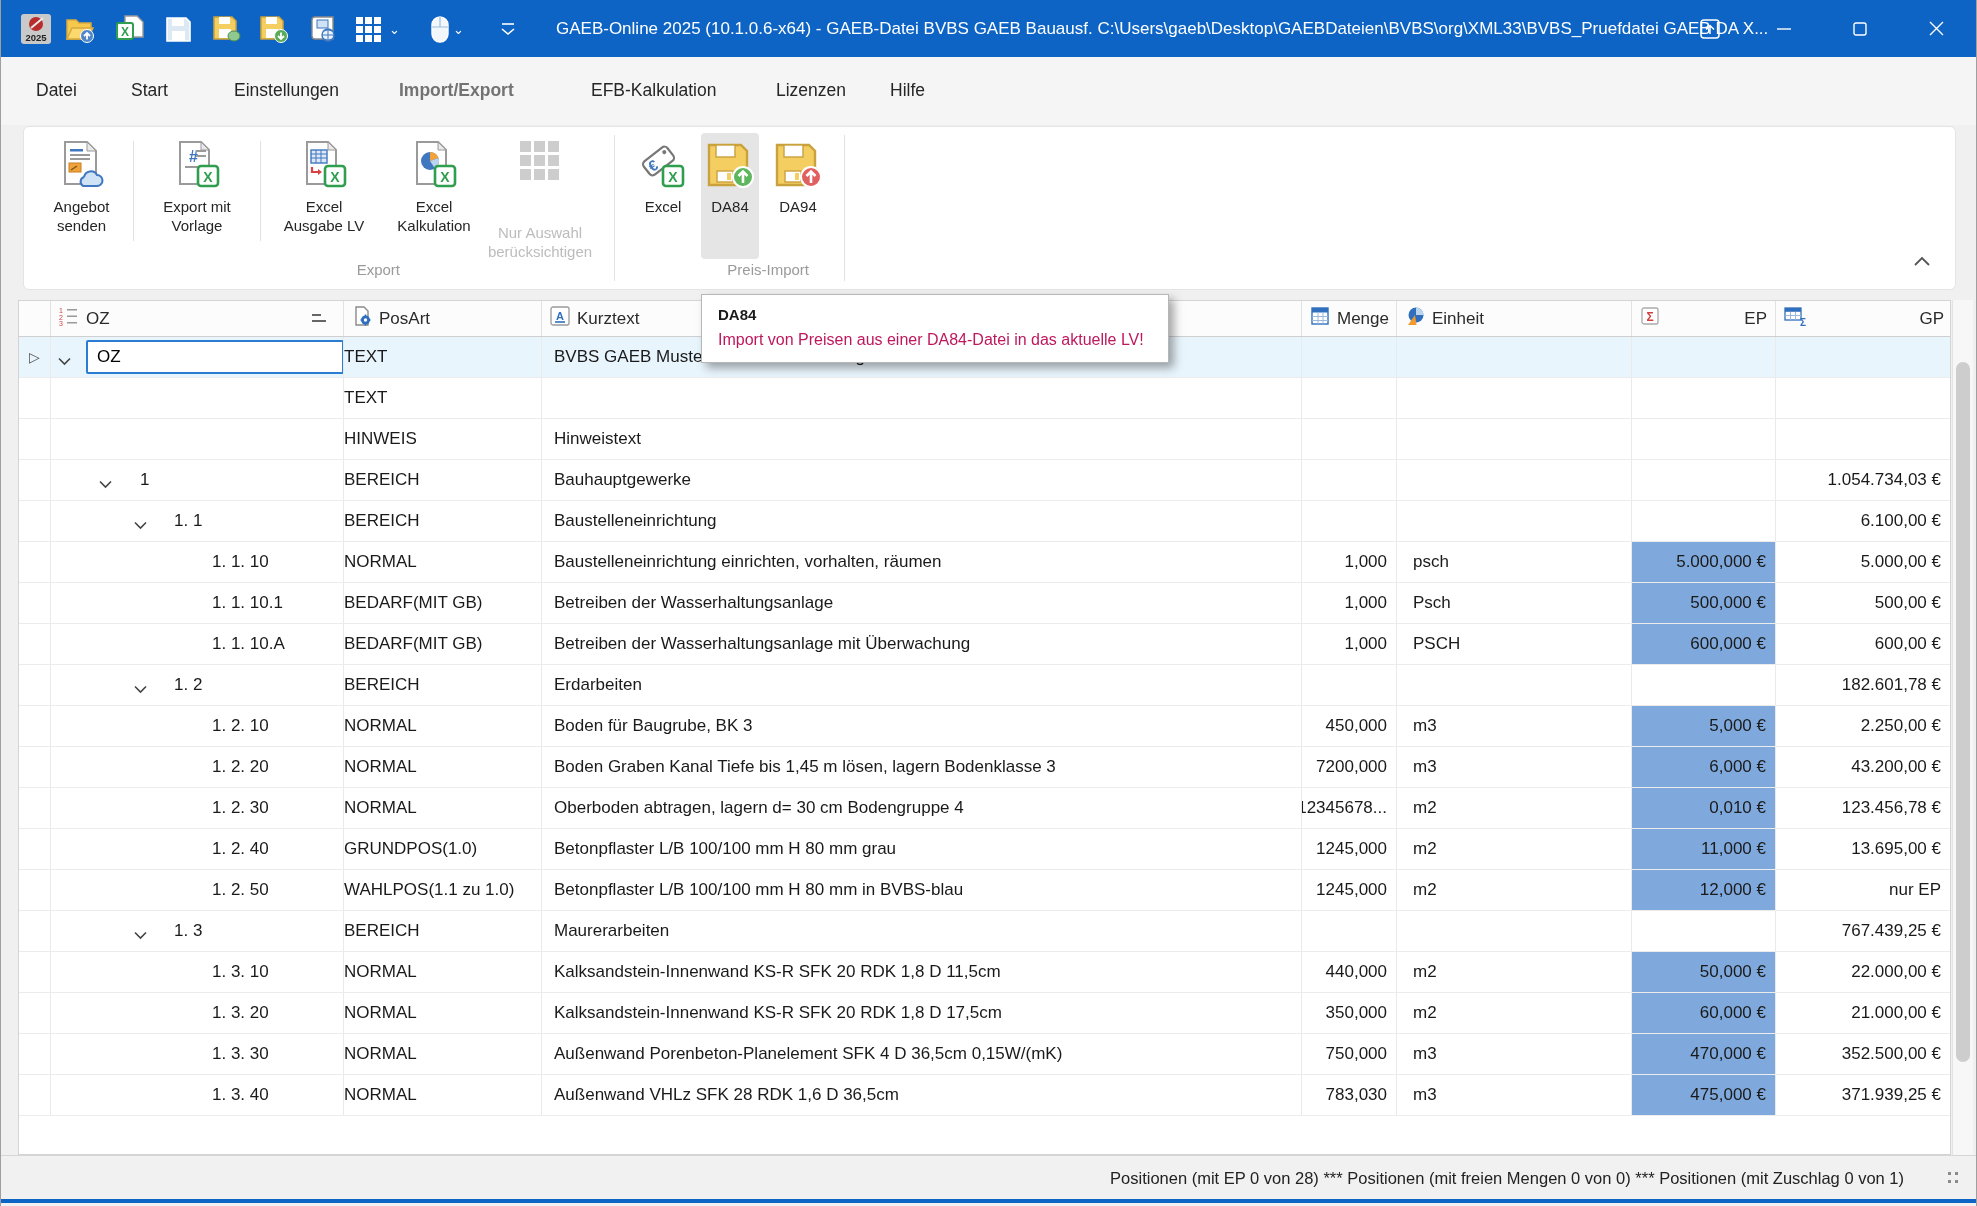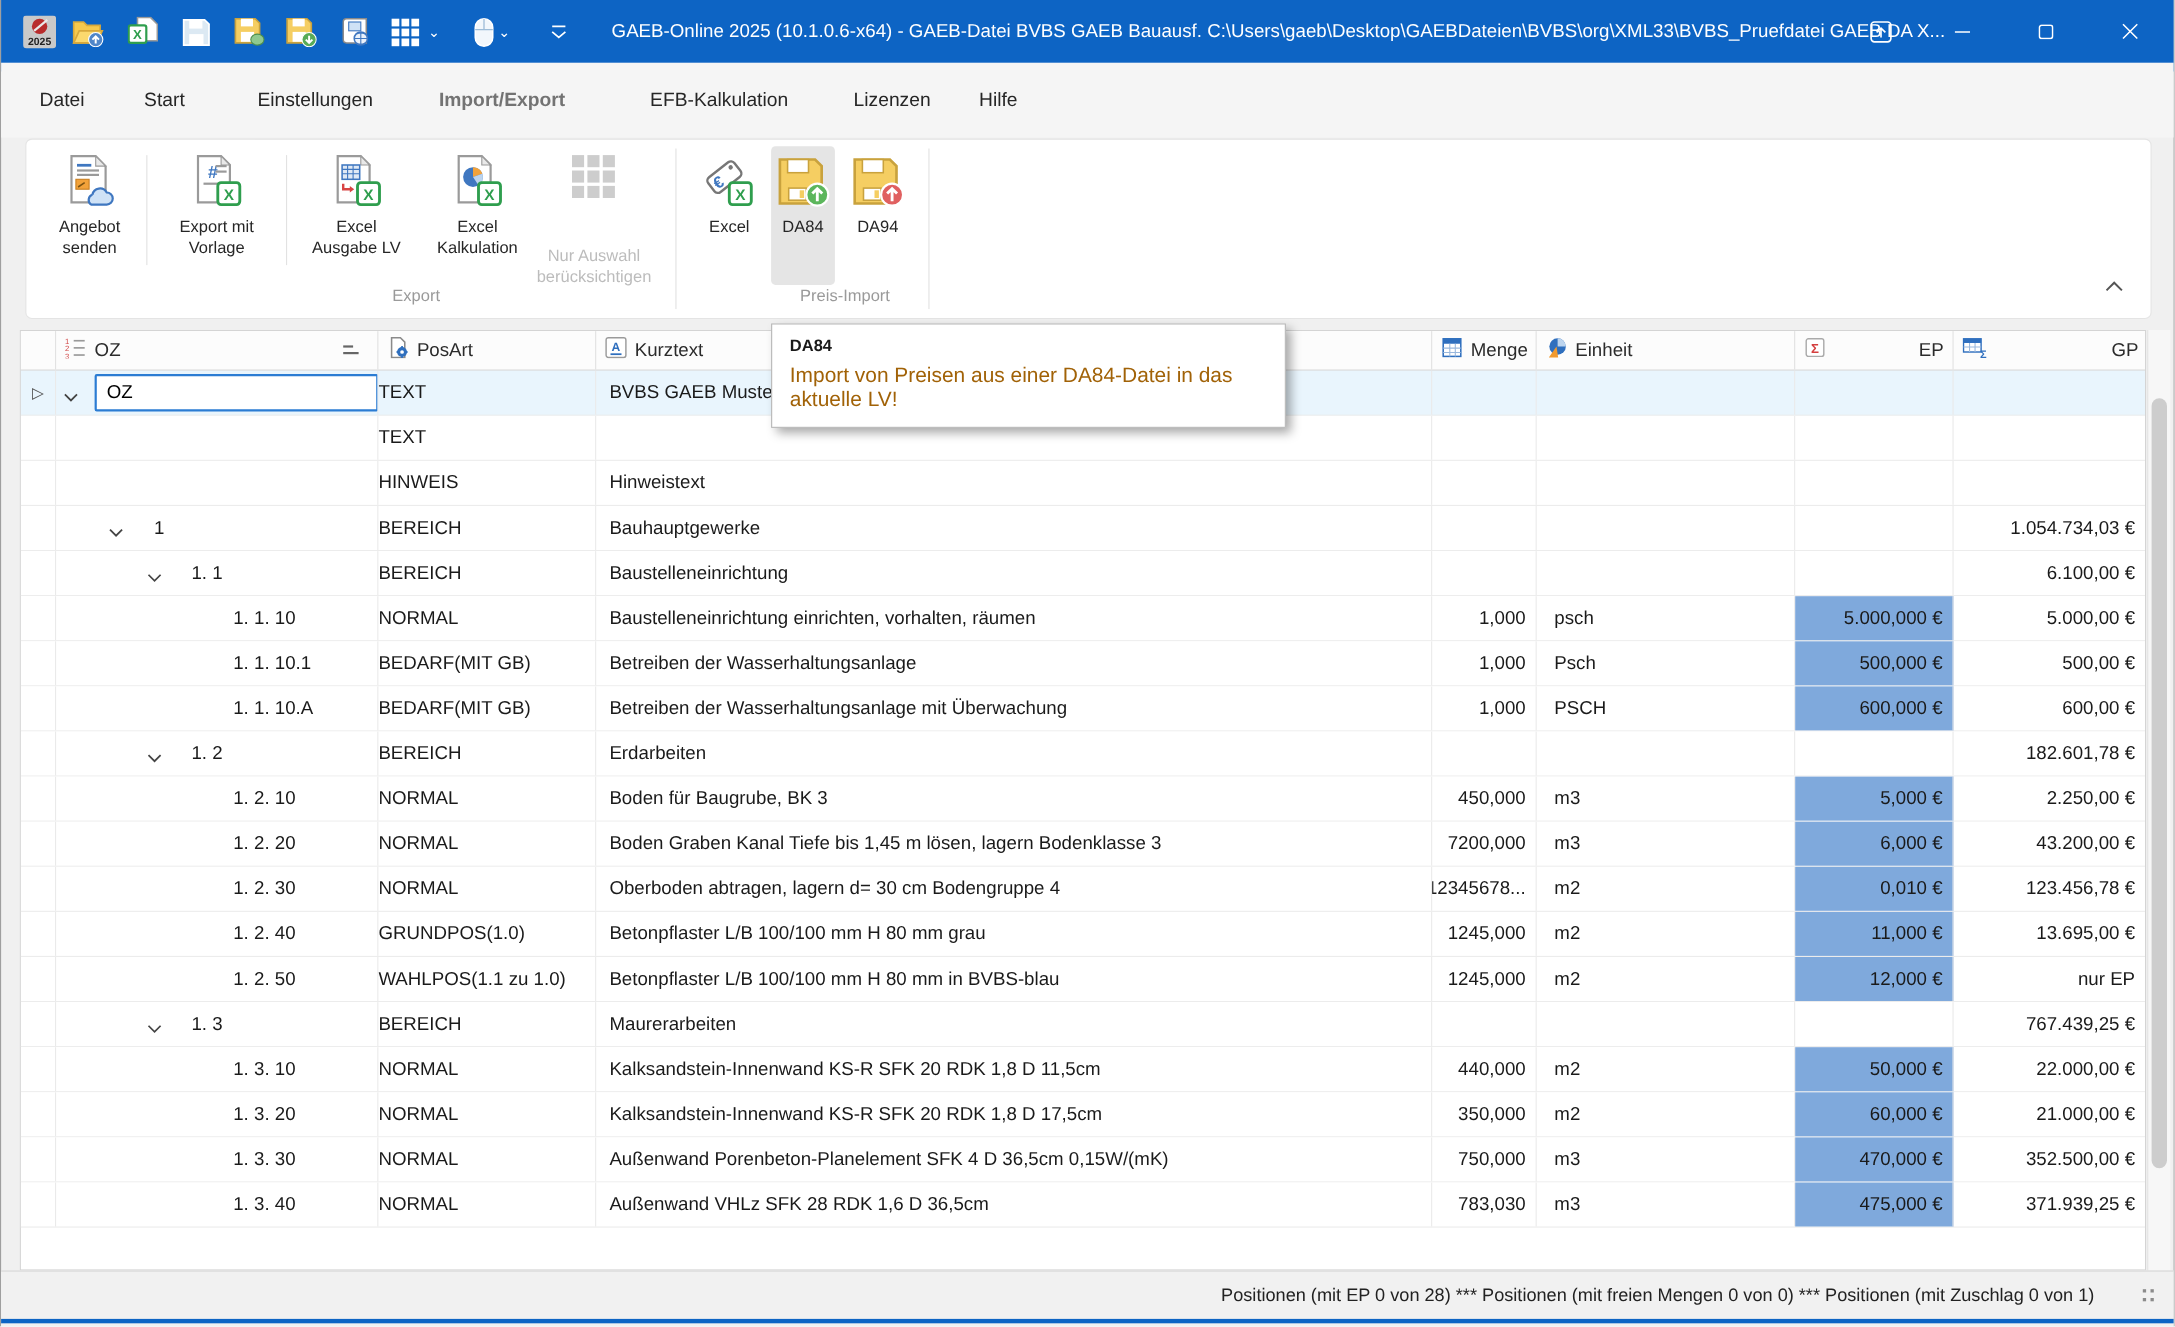--- a/index.html
+++ b/index.html
@@ -65,21 +65,21 @@
   .oz-input { display:none; position:absolute; left:35px; top:3px; width:258px; height:34px; border:2px solid #2b7cd3; border-radius:2px; background:#fff; font-size:17px; font-family:"Liberation Sans",sans-serif; padding-left:9px; outline:none; }
   .oz-input.show { display:block; }
 
   
   .vscroll { position:absolute; left:1951px; top:300px; width:21px; height:855px; background:#f7f7f7; border-left:1px solid #e3e3e3; }
   .vthumb { position:absolute; left:3px; top:62px; width:14px; height:700px; background:#cdcdcd; border-radius:7px; }
 
   
   .tooltip { position:absolute; left:700px; top:294px; width:468px; background:#fff; border:1px solid #b6b6b6; box-shadow:5px 5px 9px rgba(0,0,0,.35); padding:11px 16px 13px; z-index:60; }
   .tooltip .tt-title { font-size:15px; font-weight:bold; color:#1a1a1a; }
-  .tooltip .tt-text { font-size:19px; color:#a16207; margin-top:8px; }
+  .tooltip .tt-text { font-size:16px; color:#be185d; margin-top:8px; }
 
   
   .statusbar { position:absolute; left:0; top:1155px; width:100%; height:56px; background:#f1f1f1; border-top:1px solid #d6d6d6; }
   .status-text { position:absolute; right:72px; top:0; height:44px; line-height:44px; font-size:16.5px; color:#222; }
   .grip { position:absolute; right:16px; top:16px; width:12px; height:12px; display:grid; grid-template-columns:4px 4px; gap:3px; cursor:nwse-resize; }
   .grip i { width:3px; height:3px; background:#8b8b8b; display:block; }
   .bottom-accent { position:absolute; left:0; top:1199px; width:100%; height:4px; background:#0d64c4; }
 
   svg text { font-family:"Liberation Sans",sans-serif; }
 </style>

